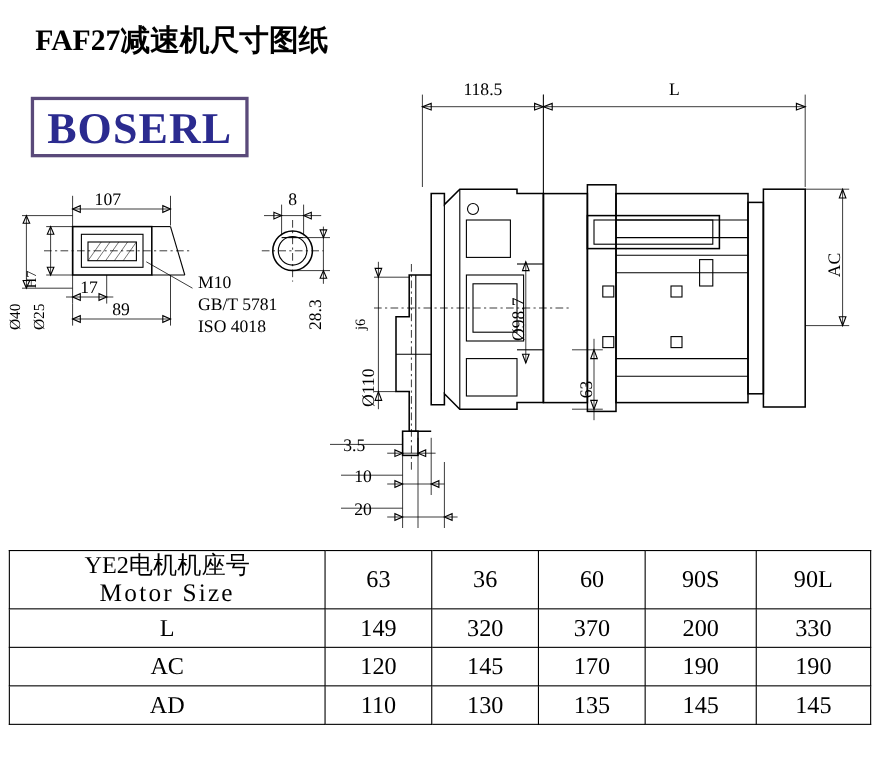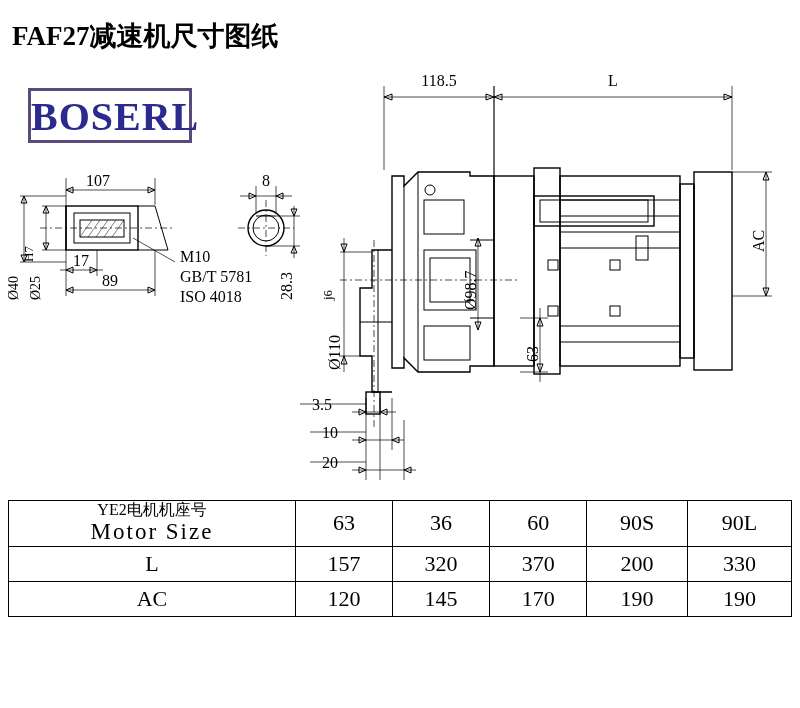--- a/index.html
+++ b/index.html
@@ -5,28 +5,28 @@
   html,body{margin:0;padding:0;}
   body{
     width:800px;height:708px;
     background:#ffffff;
     font-family:"Liberation Serif", serif;
     color:#000;
     position:relative;
     overflow:hidden;
   }
   .title{
-    position:absolute;left:12px;top:18px;
+    position:absolute;left:32px;top:18px;
     font-family:"Liberation Serif", serif;
     font-size:27px;font-weight:bold;letter-spacing:0px;
     white-space:nowrap;
   }
   .logo-box{
     position:absolute;left:28px;top:88px;
-    width:164px;height:55px;
+    width:198px;height:55px;
     border:3px solid #5a4a7a;
     background:#fff;
     box-sizing:border-box;
   }
   .logo-text{
     position:absolute;left:0;top:-2px;width:100%;
     text-align:center;
     font-family:"Liberation Serif", serif;
     font-size:40px;font-weight:bold;
     color:#2b2b8f;
@@ -59,21 +59,21 @@
     padding:0;
   }
   table.spec td.head{
     width:286px;
     font-size:22px;
     line-height:1.15;
   }
   table.spec td.cn{
     font-family:"Liberation Serif", serif;
   }
-  .hdr-cn{font-size:16px;display:block;}
+  .hdr-cn{font-size:22px;display:block;}
   .hdr-en{font-size:23px;display:block;letter-spacing:2px;}
 </style>
 </head>
 <body>
 
 <div class="title">FAF27减速机尺寸图纸</div>
 
 <div class="logo-box">
   <div class="logo-text">BOSERL</div>
 </div>
@@ -316,28 +316,36 @@
         <span class="hdr-en">Motor Size</span>
       </td>
       <td>63</td>
       <td>36</td>
       <td>60</td>
       <td>90S</td>
       <td>90L</td>
     </tr>
     <tr>
       <td class="head">L</td>
-      <td>157</td>
+      <td>149</td>
       <td>320</td>
       <td>370</td>
       <td>200</td>
       <td>330</td>
     </tr>
     <tr>
       <td class="head">AC</td>
       <td>120</td>
       <td>145</td>
       <td>170</td>
       <td>190</td>
       <td>190</td>
     </tr>
+    <tr>
+      <td class="head">AD</td>
+      <td>110</td>
+      <td>130</td>
+      <td>135</td>
+      <td>145</td>
+      <td>145</td>
+    </tr>
   </tbody>
 </table>
 
 </body></html>

